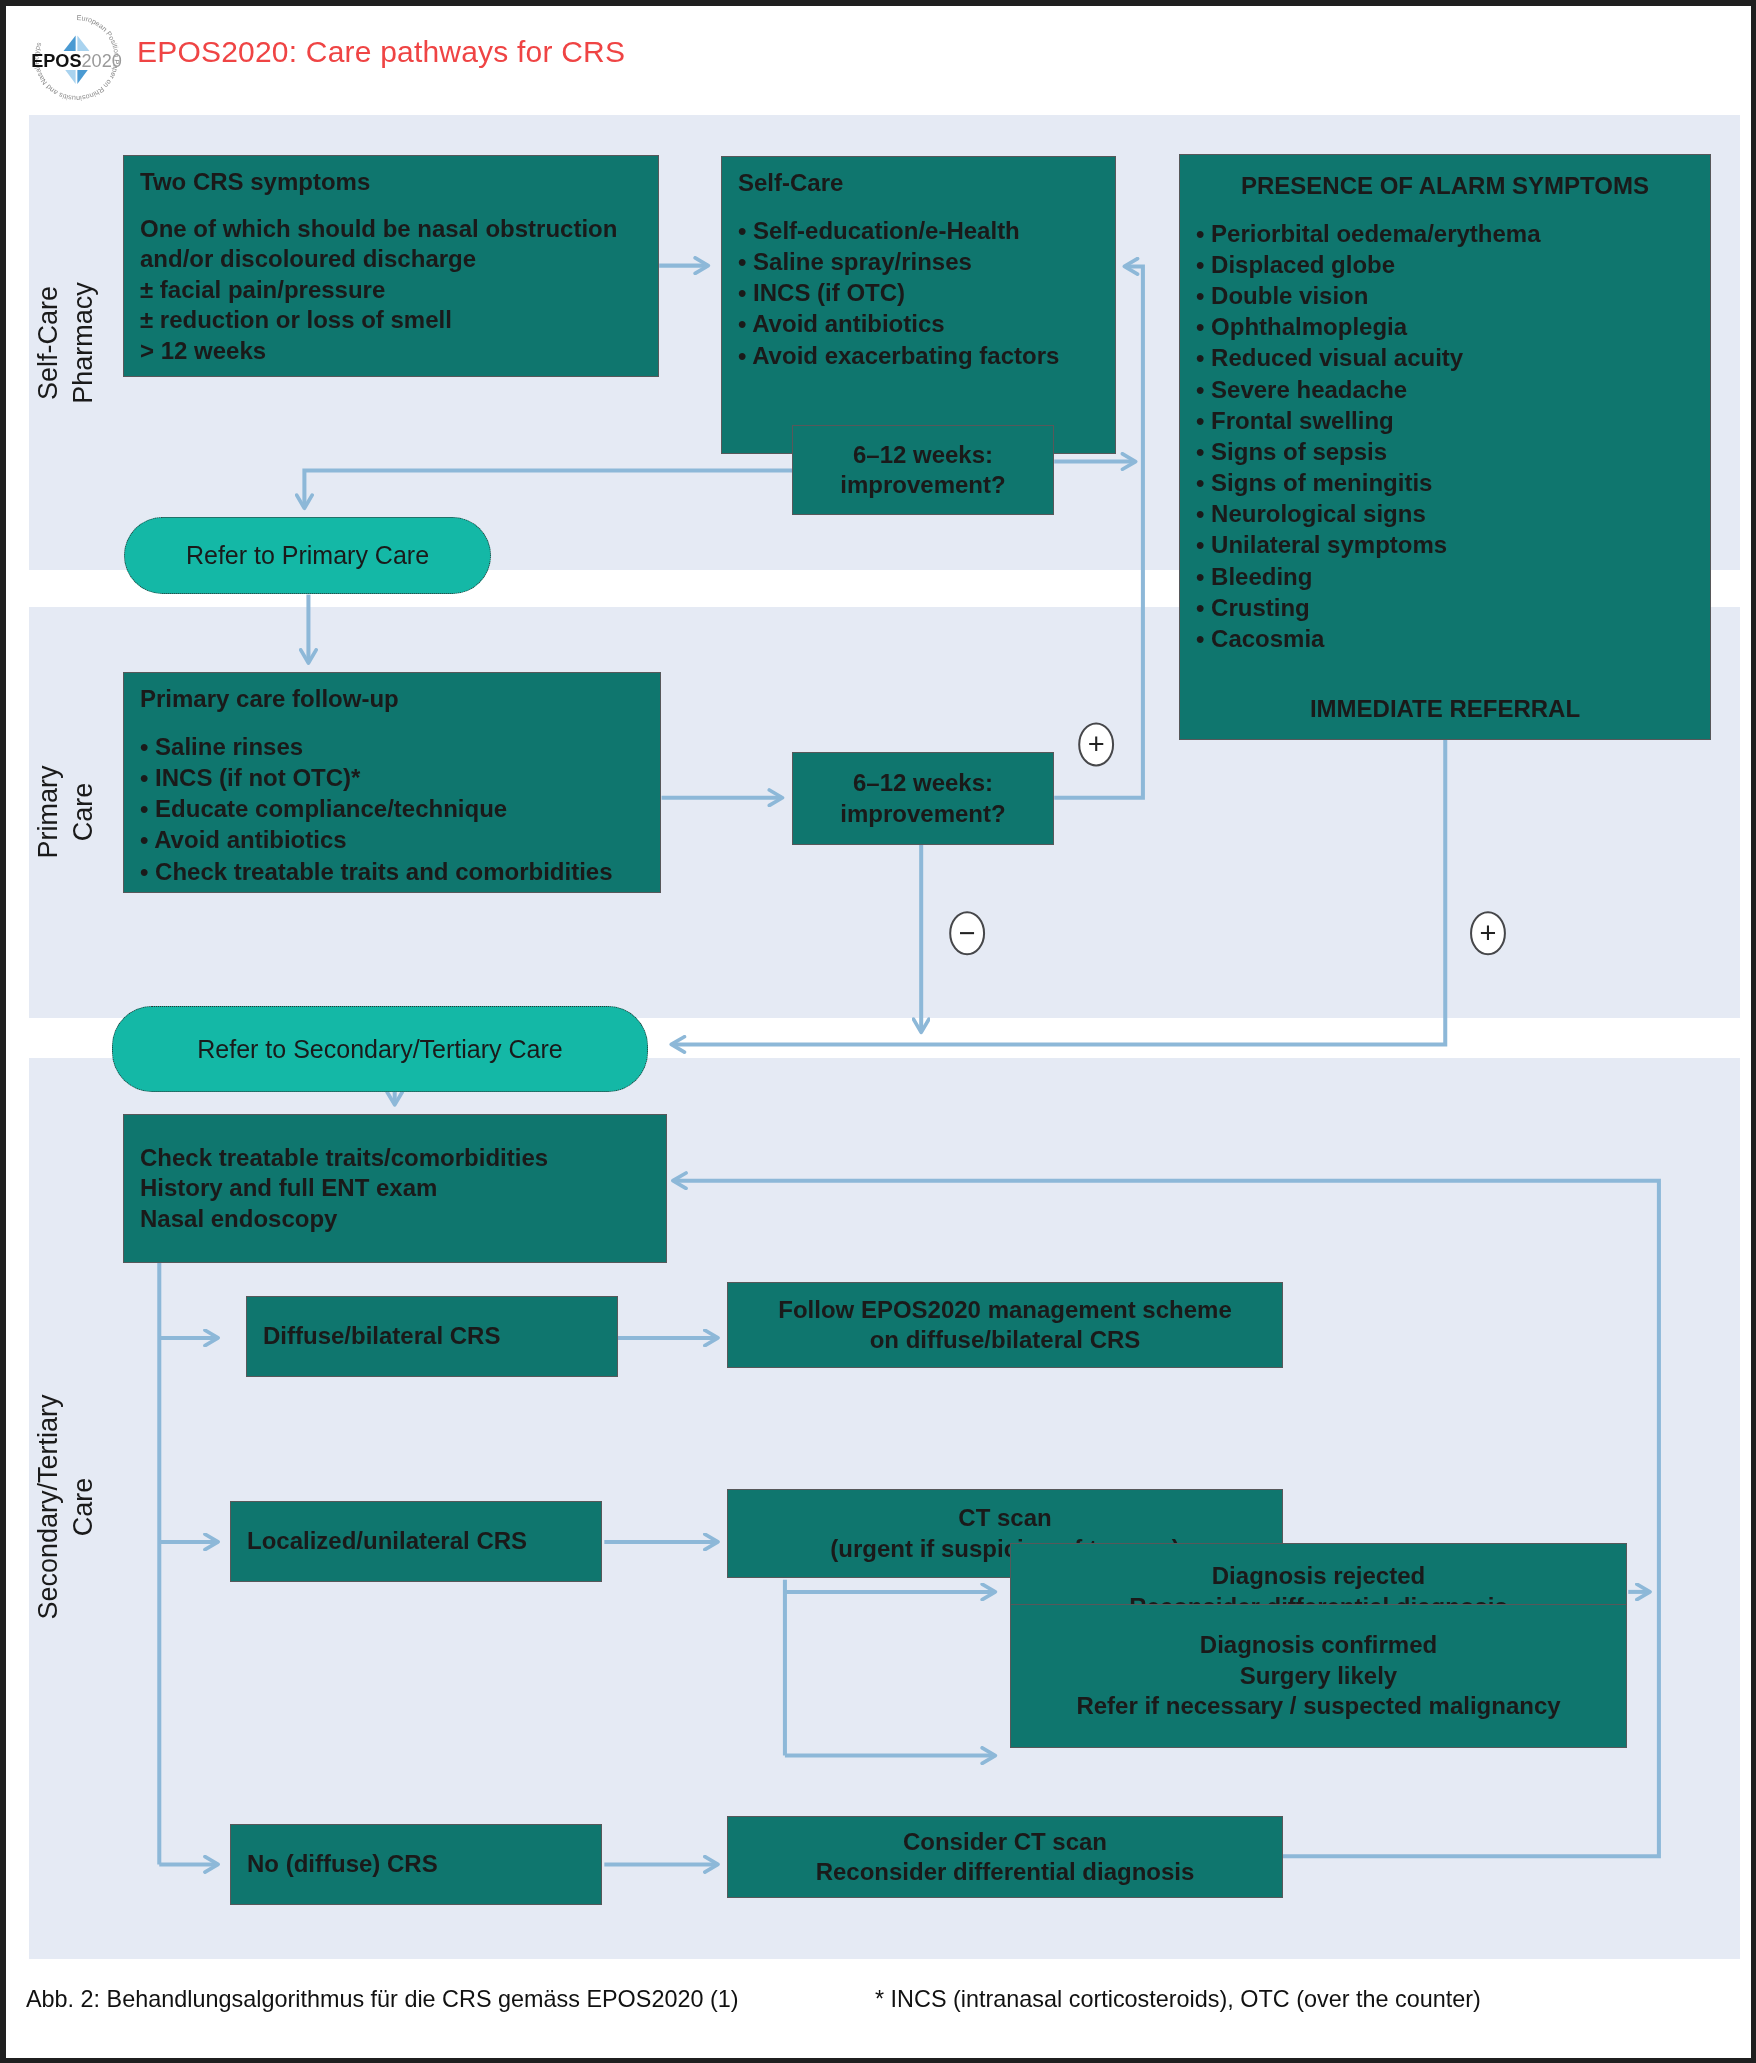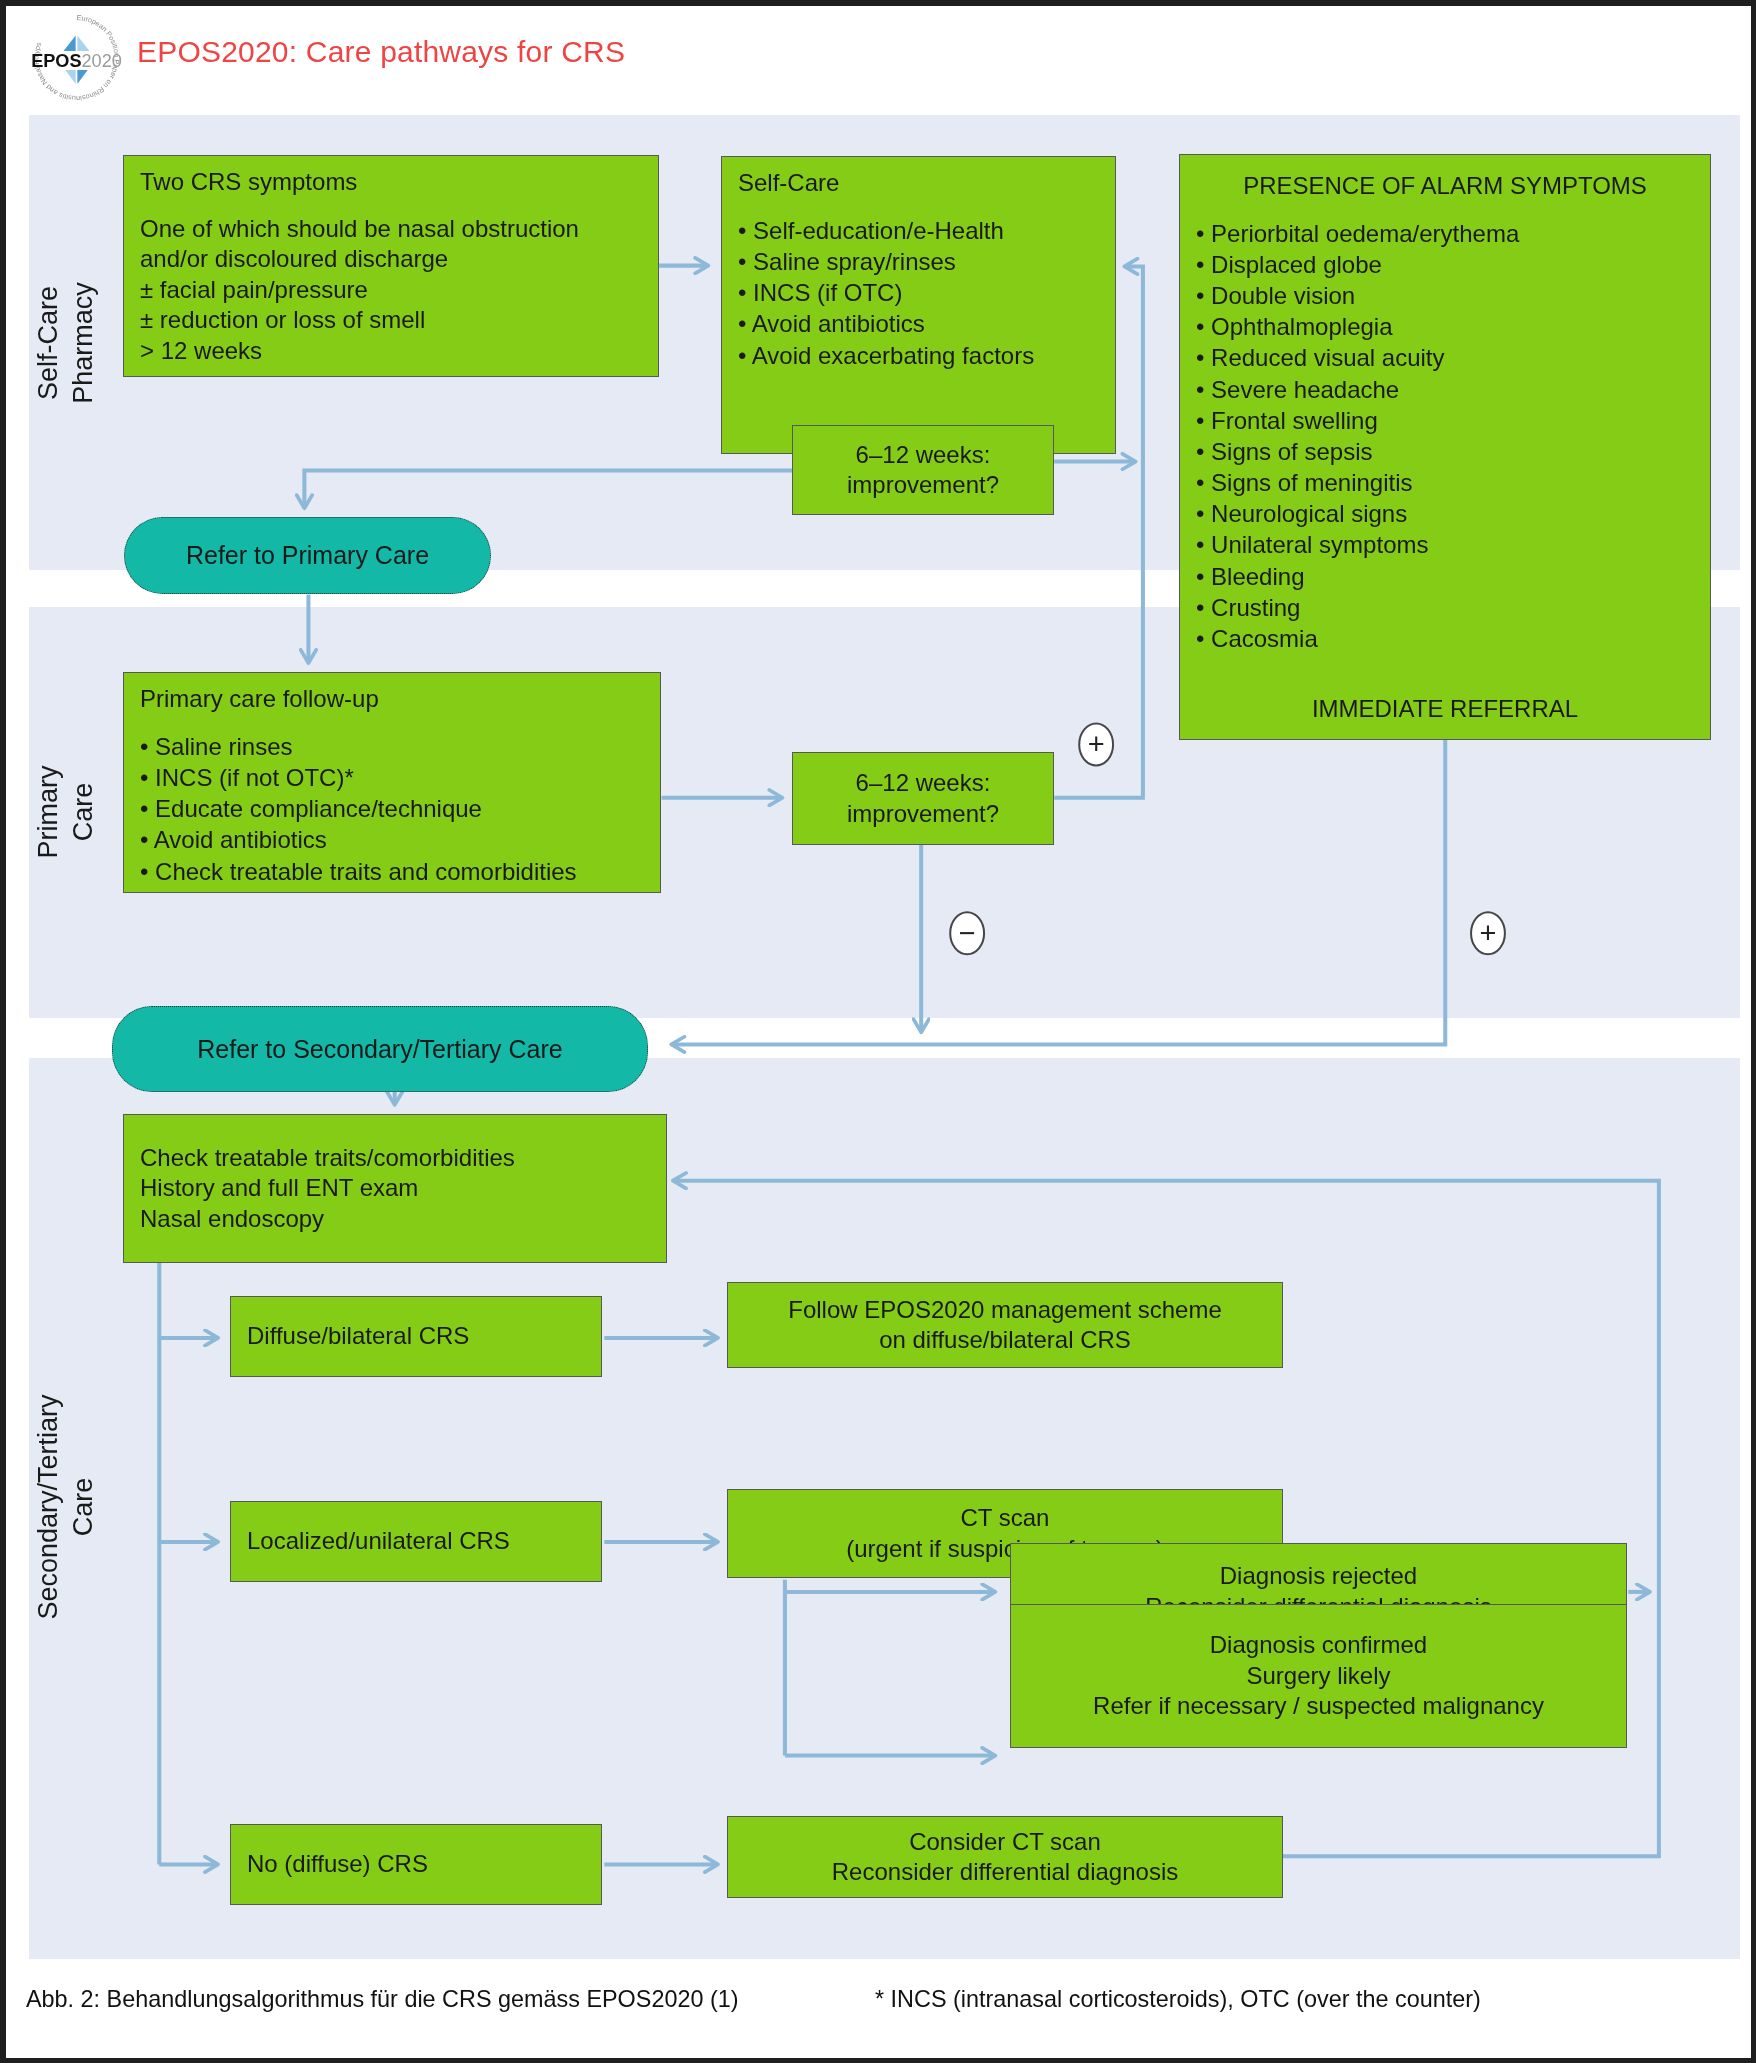--- a/index.html
+++ b/index.html
@@ -25,22 +25,22 @@
     font-size:27px;line-height:1.3;text-align:center;white-space:pre-line;color:#1a1a1a;
   }
   
   svg.connectors{position:absolute;left:0;top:0;z-index:1;}
   .flow{stroke:var(--arrow,#8db8d8);stroke-width:5;fill:none;}
   .badge-circle{fill:#ffffff;stroke:#46474a;stroke-width:2.5;}
   .badge-text{font-family:"Liberation Sans",sans-serif;font-size:36px;fill:#222;}
   .arrowhead{stroke:var(--arrow,#8db8d8);stroke-width:2.4;fill:none;stroke-linecap:round;stroke-linejoin:round;}
   
   .node{
-    position:absolute;z-index:2;background:#84cc16;border:1.6px solid var(--border,#57585a);
-    box-sizing:border-box;font-size:24px;line-height:1.27;
+    position:absolute;z-index:2;background:#0f766e;border:1.6px solid var(--border,#57585a);
+    box-sizing:border-box;font-size:24px;line-height:1.27;font-weight:bold;
   }
   .pad{padding:11.3px 16px;}
   .node .title{margin-bottom:16px;}
   .bullets{white-space:pre-line;line-height:1.3;}
   .lines{white-space:pre-line;}
   .center{display:flex;align-items:center;justify-content:center;text-align:center;}
   .vcenter{display:flex;flex-direction:column;justify-content:center;}
   .pill{
     position:absolute;z-index:2;background:#14b8a6;border:1.6px dotted #2e2e2e;border-radius:40px;
     box-sizing:border-box;font-size:25px;display:flex;align-items:center;justify-content:center;text-align:center;
@@ -192,21 +192,21 @@
 
   <div class="node center lines" style="left:786px;top:746px;width:262px;height:93px;">6–12 weeks:
 improvement?</div>
 
   <div class="pill" style="left:106px;top:1000px;width:536px;height:86px;">Refer to Secondary/Tertiary Care</div>
 
   <div class="node pad vcenter lines" style="left:117px;top:1108px;width:544px;height:149px;">Check treatable traits/comorbidities
 History and full ENT exam
 Nasal endoscopy</div>
 
-  <div class="node pad vcenter" style="left:224px;top:1290px;width:372px;height:81px;">
+  <div class="node pad vcenter" style="left:240px;top:1290px;width:372px;height:81px;">
     <span>Diffuse/bilateral CRS</span>
   </div>
 
   <div class="node center lines" style="left:721px;top:1276px;width:556px;height:86px;">Follow EPOS2020 management scheme
 on diffuse/bilateral CRS</div>
 
   <div class="node pad vcenter" style="left:224px;top:1495px;width:372px;height:81px;">
     <span>Localized/unilateral CRS</span>
   </div>
 

